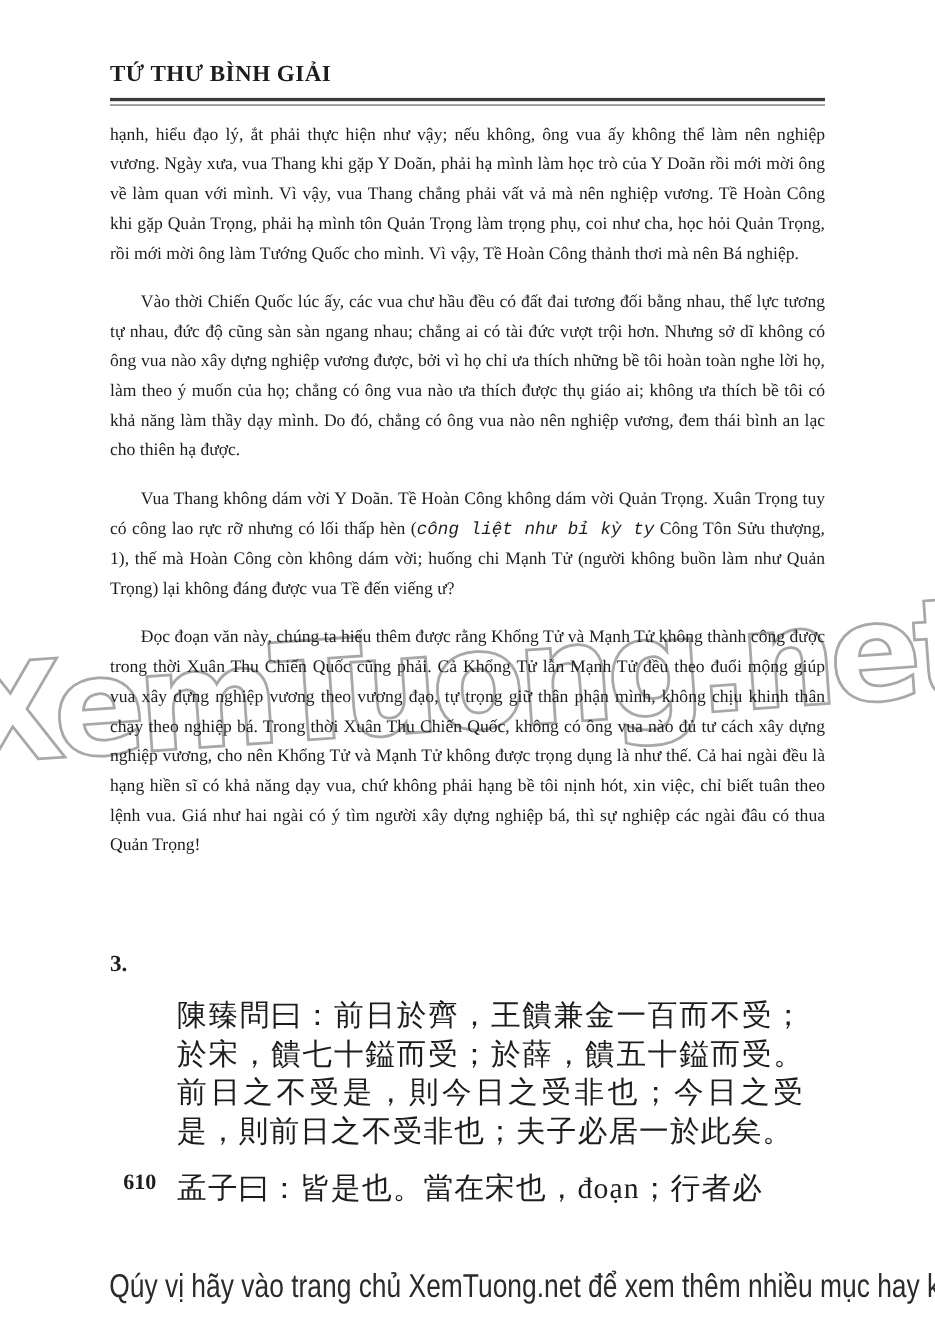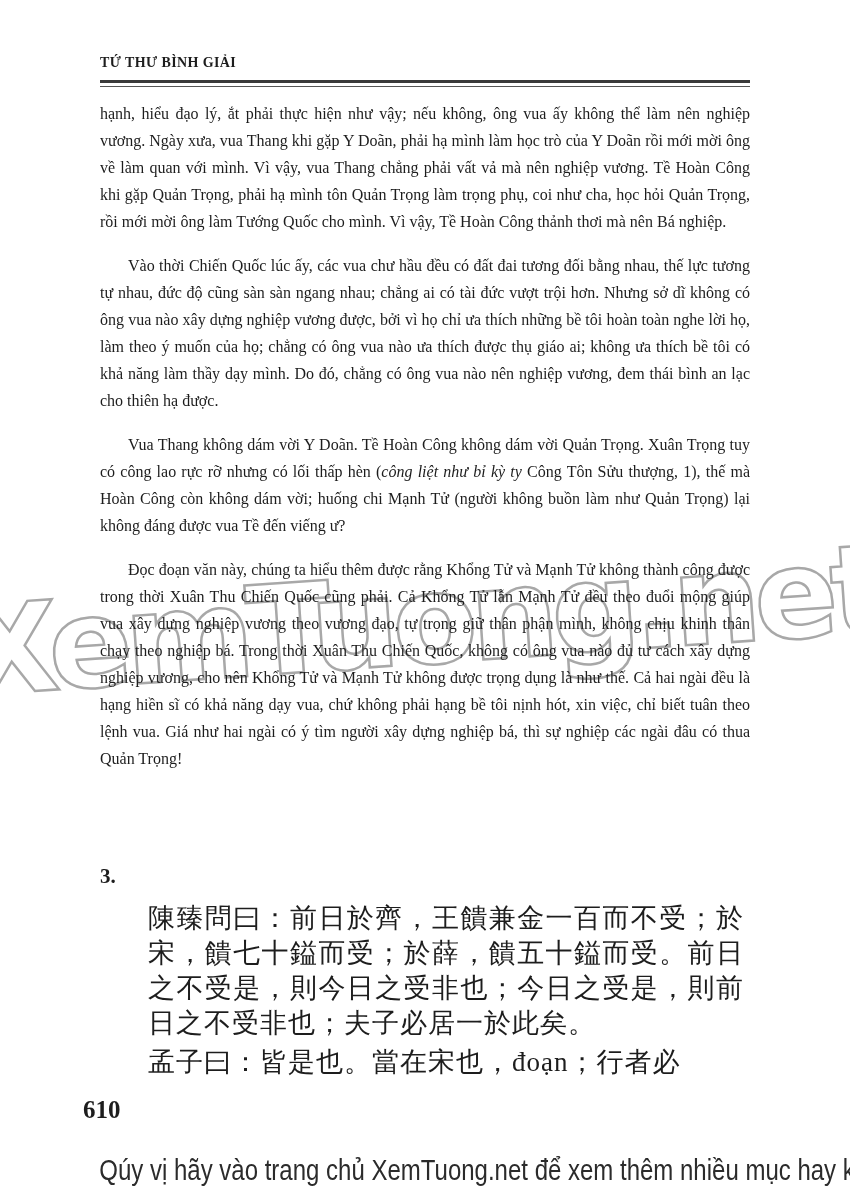--- a/index.html
+++ b/index.html
@@ -36,38 +36,38 @@
   }
   
   .content{
     position:absolute;
     top:55px;left:100px;
     width:650px;
     z-index:1;
   }
   .book-title{
     font-weight:700;
-    font-size:14px;
+    font-size:21px;
     letter-spacing:.4px;
   }
   .header-rule{
     margin-top:9px;
     height:3px;
     border-top:3px solid var(--rule);
     border-bottom:1px solid #555;
   }
   .body-text{
     margin-top:13px;
     font-size:16px;
     line-height:27px;
     text-align:justify;
   }
   .body-text p{margin:0;}
   .body-text p.ind{text-indent:28px;margin-top:17px;}
-  .body-text em{font-style:italic;}
+  .body-text em{font-style:italic;font-family:Liberation Mono, monospace;}
   
   .section-block{
     position:absolute;
     top:864px;left:100px;
     width:650px;
     z-index:1;
   }
   .section-number{
     font-weight:700;
     font-size:21px;
@@ -75,29 +75,28 @@
   .chinese{
     margin-top:12px;
     margin-left:44px;
     width:604px;
     font-size:27px;
     line-height:35px;
     letter-spacing:1px;
     text-align:justify;
     font-family:"Liberation Serif","DejaVu Serif",serif;
   }
-  .chinese p{margin:4px;}
+  .chinese p{margin:17px;}
   
   .page-number{
     position:absolute;
-    top:1064px;left:83px;
+    top:1064px;left:112px;
     z-index:1;
     font-weight:700;
-    font-size:25px;
-    margin-top:32px;
+    font-size:20px;
   }
   
   .footer{
     position:absolute;
     top:1153px;left:0;right:0;
     z-index:1;
     text-align:center;
   }
   .footer-text{
     display:inline-block;

